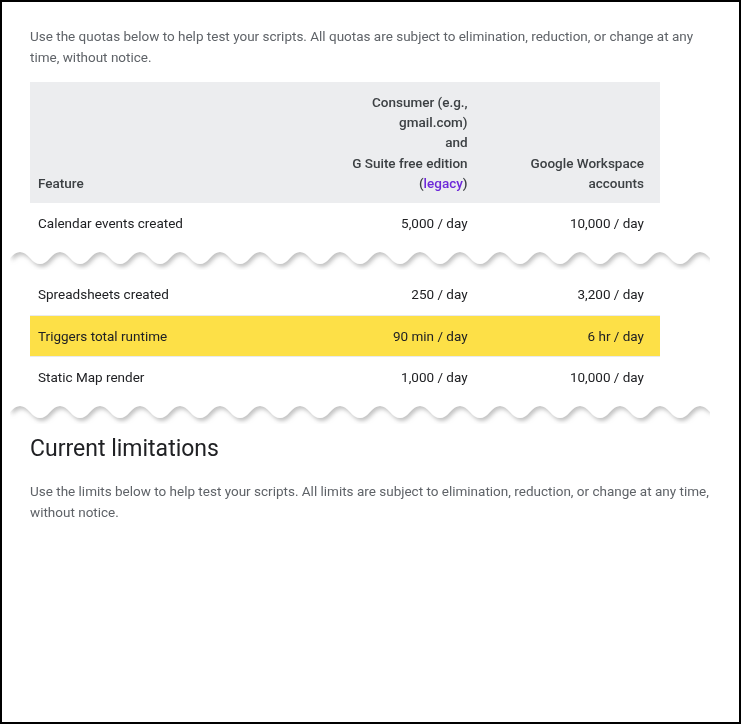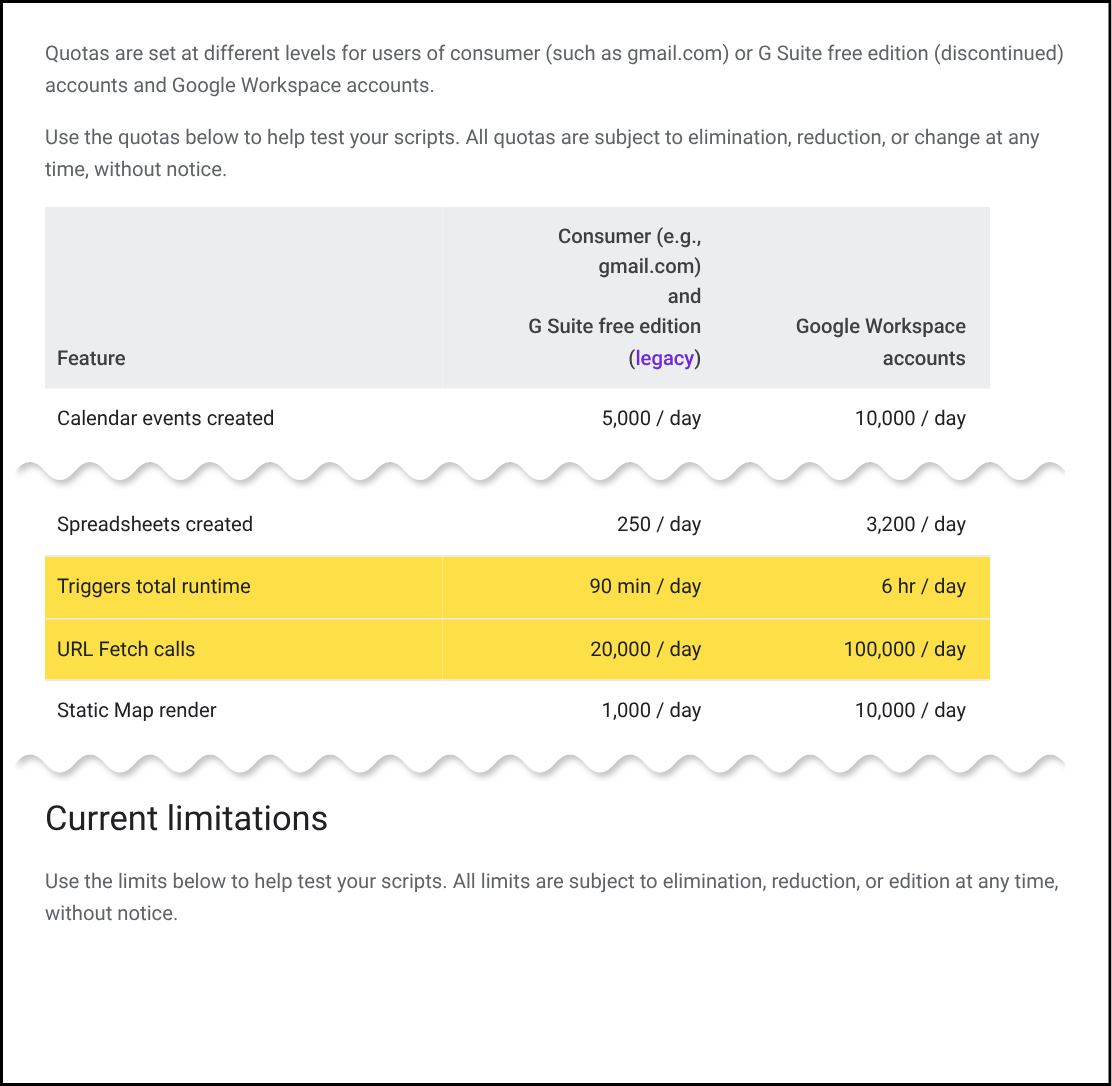--- a/index.html
+++ b/index.html
@@ -67,21 +67,20 @@
     margin-bottom: -2px;
   }
   .tear svg { display: block; }
   .sec2 h2 { margin-top: 10px; }
 </style>
 </head>
 <body>
 
 <div class="frame">
 
-  <p>Quotas are set at different levels for users of consumer (such as gmail.com) or G Suite free edition (discontinued) accounts and Google Workspace accounts.</p>
   <p>Use the quotas below to help test your scripts. All quotas are subject to elimination, reduction, or change at any time, without notice.</p>
 
   <table>
       <colgroup>
         <col style="width: 42%;">
         <col style="width: 30%;">
         <col style="width: 28%;">
       </colgroup>
     <thead>
       <tr>
@@ -128,38 +127,33 @@
       <tr>
         <td>Spreadsheets created</td>
         <td class="rt">250 / day</td>
         <td class="rt">3,200 / day</td>
       </tr>
       <tr class="hl">
         <td>Triggers total runtime</td>
         <td class="rt">90 min / day</td>
         <td class="rt">6 hr / day</td>
       </tr>
-      <tr class="hl">
-        <td>URL Fetch calls</td>
-        <td class="rt">20,000 / day</td>
-        <td class="rt">100,000 / day</td>
-      </tr>
       <tr>
         <td>Static Map render</td>
         <td class="rt">1,000 / day</td>
         <td class="rt">10,000 / day</td>
       </tr>
     </tbody>
   </table>
 
   <div class="tear">
     <svg width="700" height="28">
       <path d="M0,16 Q10,4 20,16 T40,16 T60,16 T80,16 T100,16 T120,16 T140,16 T160,16 T180,16 T200,16 T220,16 T240,16 T260,16 T280,16 T300,16 T320,16 T340,16 T360,16 T380,16 T400,16 T420,16 T440,16 T460,16 T480,16 T500,16 T520,16 T540,16 T560,16 T580,16 T600,16 T620,16 T640,16 T660,16 T680,16 T700,16 L700,0 L0,0 Z" fill="#fff" filter="url(#sh)"></path>
     </svg>
   </div>
 
   <div class="sec2">
     <h2>Current limitations</h2>
-    <p>Use the limits below to help test your scripts. All limits are subject to elimination, reduction, or edition at any time, without notice.</p>
+    <p>Use the limits below to help test your scripts. All limits are subject to elimination, reduction, or change at any time, without notice.</p>
 
   </div>
 
 </div>
 
 </body></html>

